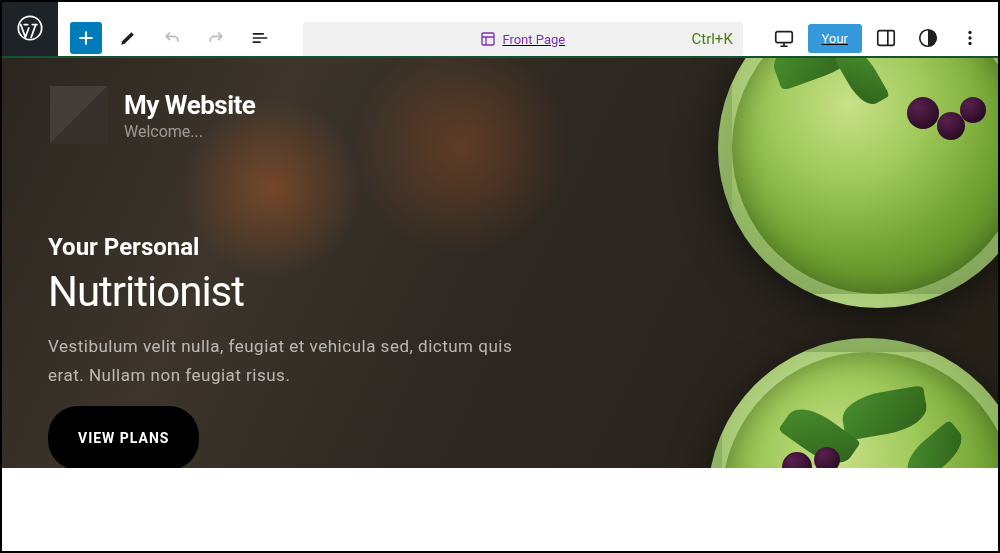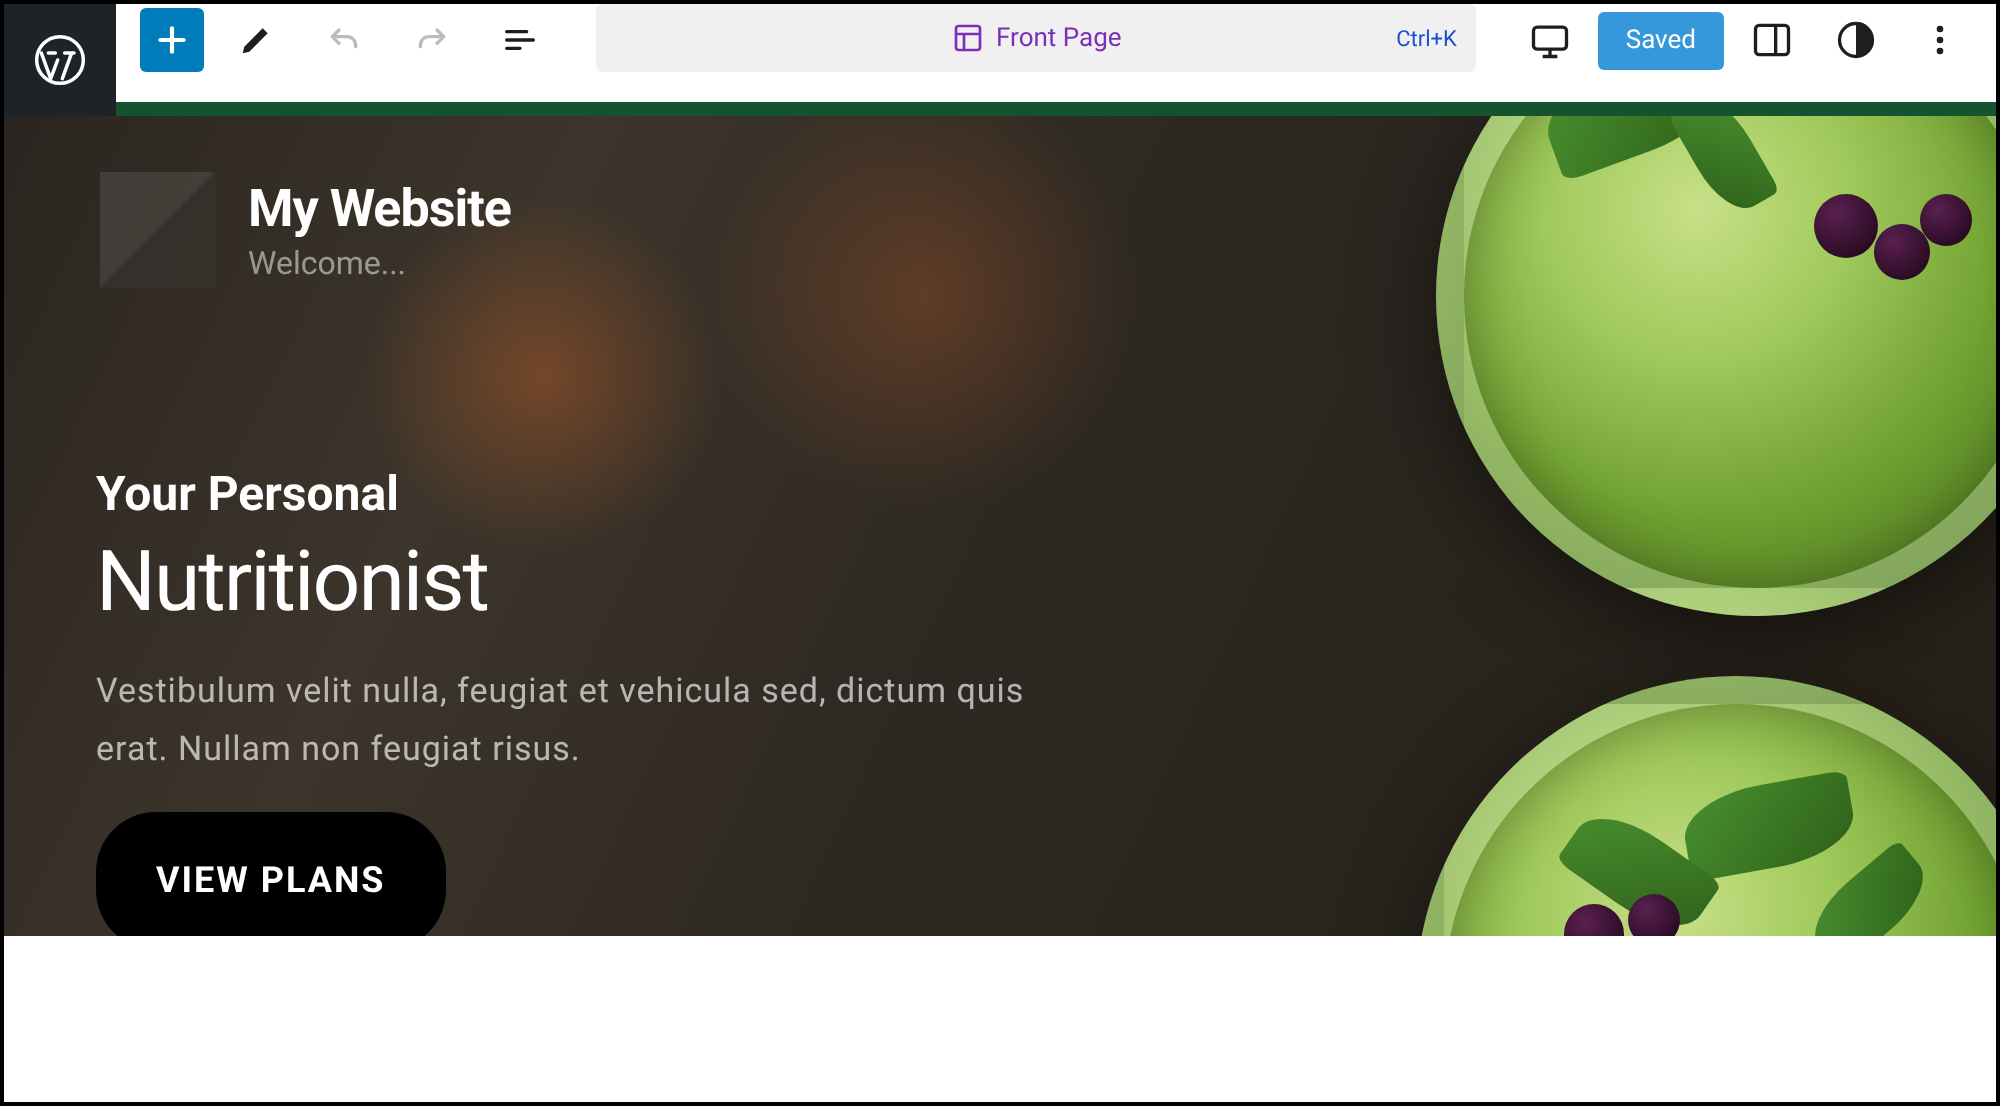--- a/index.html
+++ b/index.html
@@ -7,23 +7,24 @@
   width: 1000px;
   height: 553px;
   font-family: -apple-system, BlinkMacSystemFont, "Segoe UI", Roboto, sans-serif;
   border: 2px solid #000;
   overflow: hidden;
   background: #fff;
 }
 .toolbar {
   height: 56px;
   display: flex;
-  align-items: flex-start;
+  align-items: flex-end;
   background: #fff;
-  border-bottom: 7px solid #14532d;
+  border-bottom: 2px solid #14532d;
+  text-decoration: underline;
 }
 .wp-logo {
   width: 56px;
   height: 56px;
   background: #1d2327;
   display: flex;
   align-items: center;
   justify-content: center;
   color: #fff;
 }
@@ -74,22 +75,22 @@
 .page-selector-label {
   color: #7b2fb8;
   font-size: 13px;
   display: flex;
   align-items: center;
   gap: 6px;
 }
 .shortcut {
   position: absolute;
   right: 10px;
-  color: #1d4ed8;
-  font-size: 11px;
+  color: #4d7c0f;
+  font-size: 15px;
 }
 .toolbar-right {
   display: flex;
   align-items: center;
   gap: 6px;
   padding: 0 10px;
 }
 .saved-btn {
   background: #3498db;
   color: #fff;
@@ -174,21 +175,21 @@
   line-height: 1.7;
   letter-spacing: 0.5px;
   margin-bottom: 16px;
 }
 .cta-btn {
   background: #000;
   color: #fff;
   padding: 24px 30px;
   border-radius: 30px;
   font-weight: 700;
-  font-size: 18px;
+  font-size: 14px;
   letter-spacing: 1px;
   display: inline-block;
   cursor: pointer;
 }
 </style>
 </head>
 <body>
 
 <div class="toolbar">
   <div class="wp-logo">
@@ -237,21 +238,21 @@
     </div>
   </div>
   <div class="toolbar-right">
     <div class="tool-btn">
       <svg width="22" height="22" viewBox="0 0 24 24">
           <rect x="3" y="5" width="18" height="12" rx="2" stroke="#1e1e1e" stroke-width="1.8" fill="none"></rect>
           <path d="M8 21h8M12 17v4" stroke="#1e1e1e" stroke-width="1.8"></path>
         </svg>
     </div>
     <div class="saved-btn">
-      <span>Saved</span>
+      <span>Your</span>
     </div>
     <div class="tool-btn">
       <svg width="22" height="22" viewBox="0 0 24 24">
           <rect x="3" y="4" width="18" height="16" rx="2" stroke="#1e1e1e" stroke-width="1.8" fill="none"></rect>
           <path d="M14 4v16" stroke="#1e1e1e" stroke-width="1.8"></path>
         </svg>
     </div>
     <div class="tool-btn">
       <svg width="22" height="22" viewBox="0 0 24 24">
           <circle cx="12" cy="12" r="9" stroke="#1e1e1e" stroke-width="1.8" fill="none"></circle>

